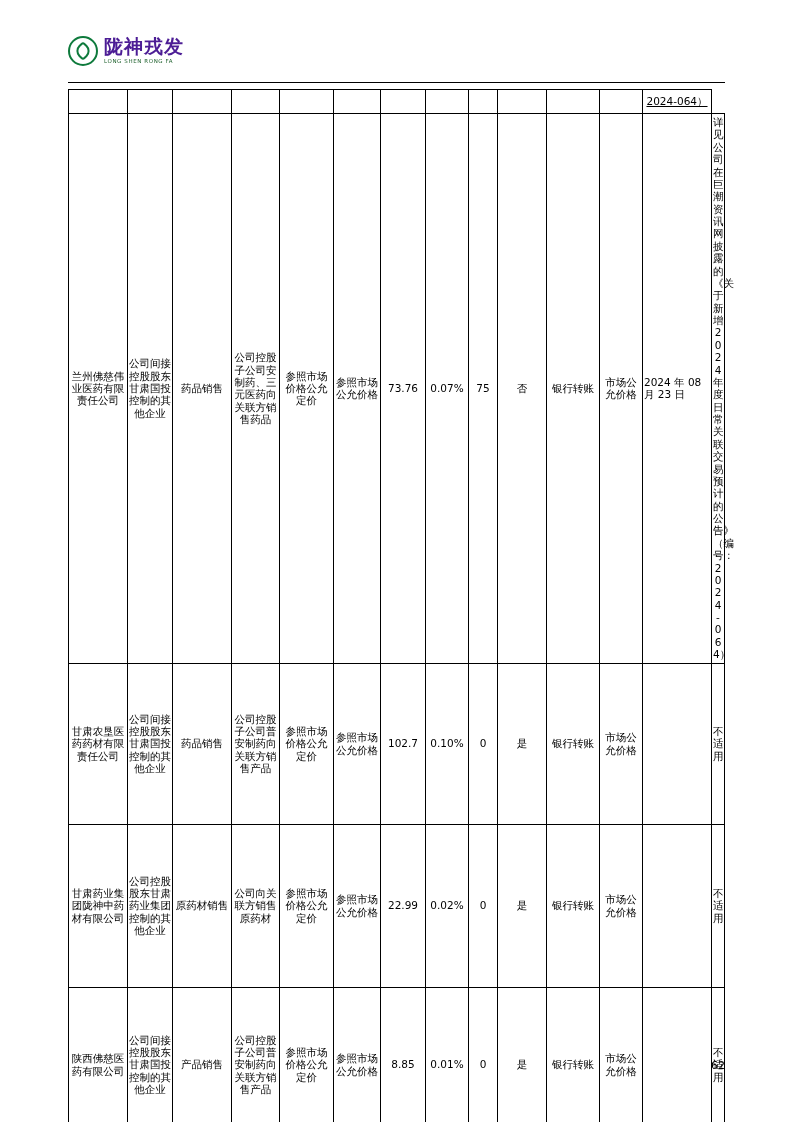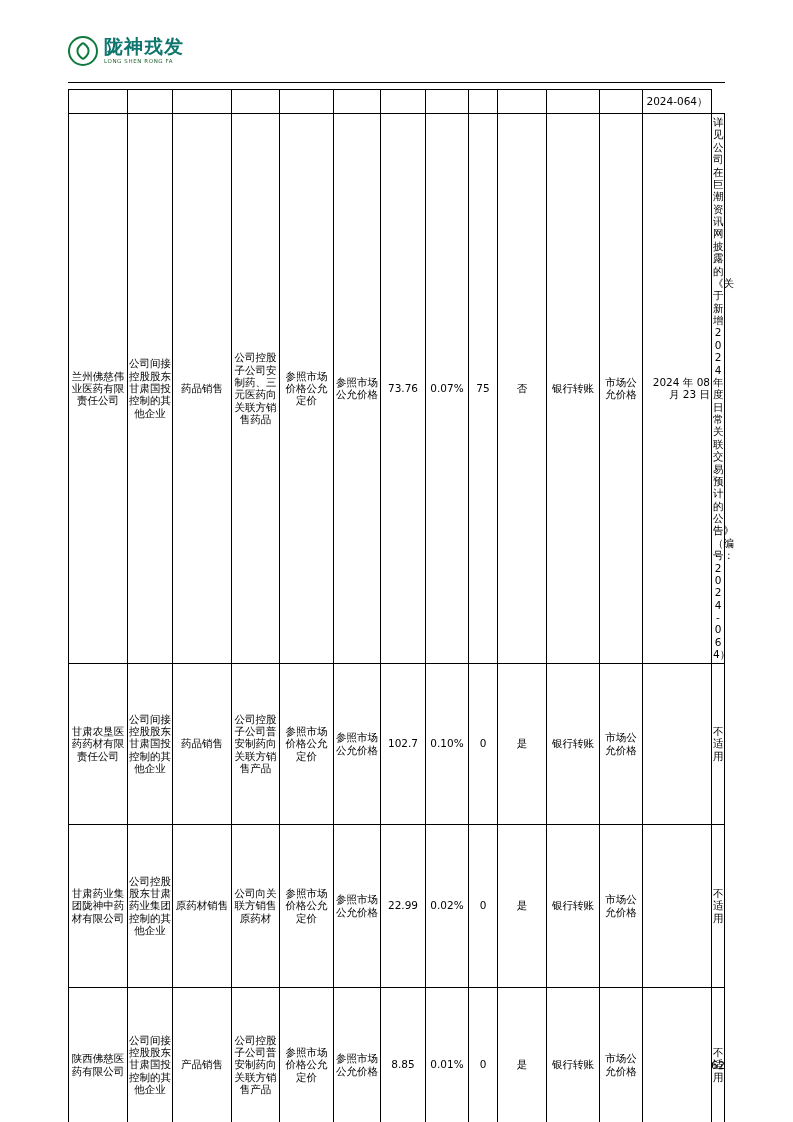--- a/index.html
+++ b/index.html
@@ -60,21 +60,21 @@
   }
   .logo-text {
     display: flex;
     flex-direction: column;
     line-height: 1;
   }
   .logo-cn {
     font-family: "DejaVu Serif", "Liberation Serif", serif;
     font-size: 19px;
     font-weight: bold;
-    color: #0f766e;
+    color: #4c1d95;
     letter-spacing: 1px;
   }
   .logo-en {
     font-size: 5.5px;
     color: #1b5f2a;
     letter-spacing: 0.6px;
     margin-top: 3px;
   }
   .header-title {
     position: absolute;
@@ -145,21 +145,21 @@
         <span class="logo-cn">陇神戎发</span>
         <span class="logo-en">LONG SHEN RONG FA</span>
       </div>
     </div>
   </div>
   <div class="header-rule"></div>
 
   <table class="main">
     <tbody>
 
-      <tr style="height:24px;">
+      <tr style="height:24px;text-decoration:underline;">
         <td class="c0"></td>
         <td class="c1"></td>
         <td class="c2"></td>
         <td class="c3"></td>
         <td class="c4"></td>
         <td class="c5"></td>
         <td class="c6"></td>
         <td class="c7"></td>
         <td class="c8"></td>
         <td class="c9"></td>
@@ -174,21 +174,21 @@
         <td class="c2">药品销售</td>
         <td class="c3">公司控股子公司安制药、三元医药向关联方销售药品</td>
         <td class="c4">参照市场价格公允定价</td>
         <td class="c5">参照市场公允价格</td>
         <td class="c6">73.76</td>
         <td class="c7">0.07%</td>
         <td class="c8">75</td>
         <td class="c9">否</td>
         <td class="c10">银行转账</td>
         <td class="c11">市场公允价格</td>
-        <td class="c12" style="width:40px;text-align:right;padding-left:8px;">2024 年 08 月 23 日</td>
+        <td class="c12" style="width:40px;text-align:left;padding-left:1px;">2024 年 08 月 23 日</td>
         <td class="c12">详见公司在巨潮资讯网披露的《关于新增 2024 年度日常关联交易预计的公告》（编号：2024-064）</td>
       </tr>
 
       <tr style="height:161px;">
         <td class="c0">甘肃农垦医药药材有限责任公司</td>
         <td class="c1">公司间接控股股东甘肃国投控制的其他企业</td>
         <td class="c2">药品销售</td>
         <td class="c3">公司控股子公司普安制药向关联方销售产品</td>
         <td class="c4">参照市场价格公允定价</td>
         <td class="c5">参照市场公允价格</td>

